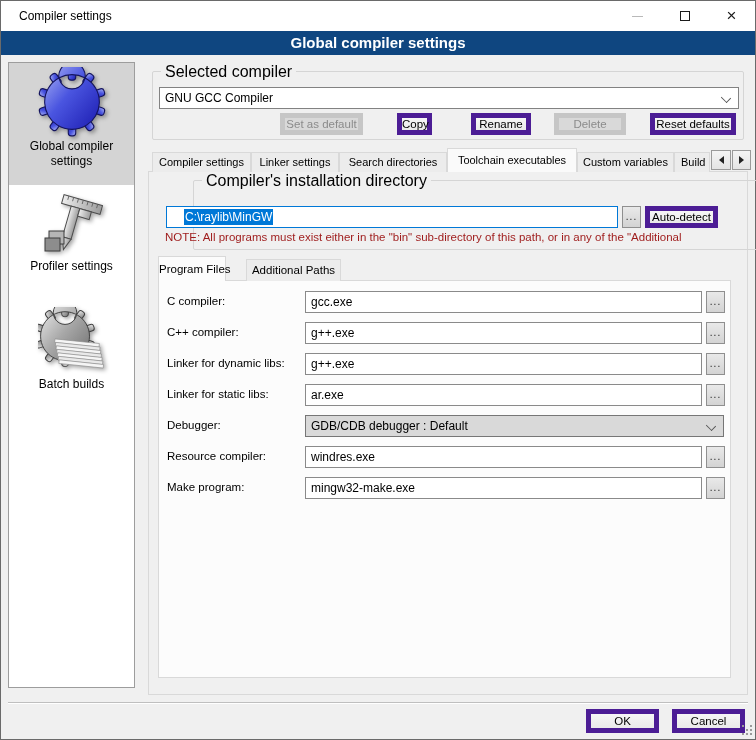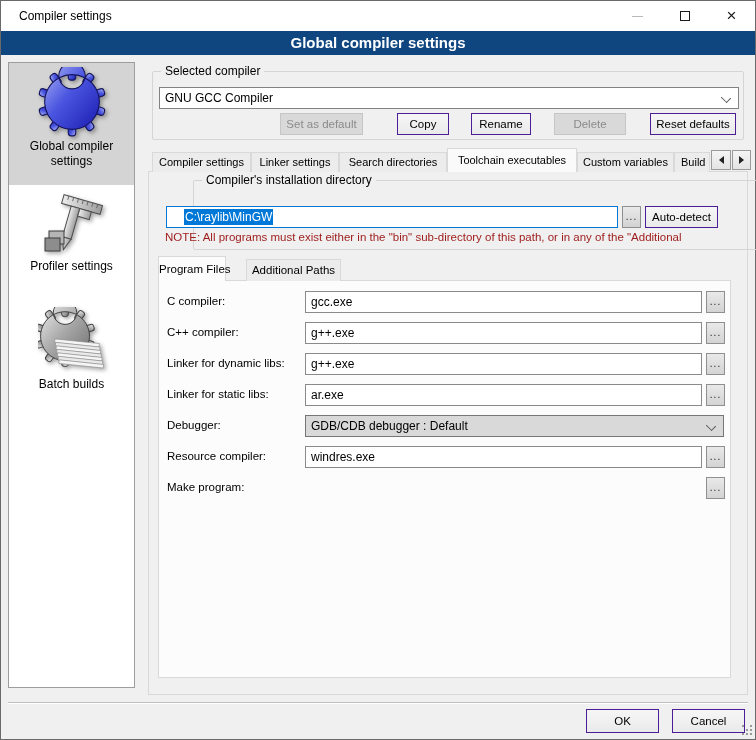--- a/index.html
+++ b/index.html
@@ -24,24 +24,24 @@
   .sidebar{position:absolute;left:8px;top:62px;width:127px;height:626px;background:#fff;border:1px solid #9d9d9d;}
   .side-item{display:flex;flex-direction:column;align-items:center;}
   .side-item.sel{background:#d4d4d4;}
   .side-item svg{filter:drop-shadow(2px 2px 2px rgba(0,0,0,0.35));}
   .side-label{font-size:12px;text-align:center;line-height:15px;margin-top:2px;padding:0 4px;}
   #side1{height:122px;padding-top:4px;}
   #side2{height:106px;padding-top:8px;}
   #side3{height:122px;padding-top:16px;}
   
   .groupbox{position:absolute;border:1px solid #d5d5d5;border-radius:2px;}
-  .groupbox>.legend{position:absolute;top:-8px;left:8px;background:#f0f0f0;padding:0 4px;font-size:12px;line-height:15px;white-space:nowrap;}
+  .groupbox>.legend{position:absolute;top:-8px;left:8px;background:#f0f0f0;padding:0 4px;font-size:16px;line-height:15px;white-space:nowrap;}
   
   .btn{position:absolute;height:22px;background:linear-gradient(#f6f6f6,#eaeaea);
-       border:1px solid #4c1d95;font-family:"Liberation Sans",sans-serif;font-size:11.5px;color:#000;padding:0;}
+       border:5px solid #4c1d95;font-family:"Liberation Sans",sans-serif;font-size:11.5px;color:#000;padding:0;}
   .btn.dis{background:#d9d9d9;border-color:#c6c6c6;color:#8b8b8b;}
   
   .combo{position:absolute;background:#fff;border:1px solid #828282;display:flex;align-items:center;
          padding-left:5px;font-size:12px;height:22px;}
   .combo .chev{position:absolute;right:8px;top:6px;width:8px;height:8px;border-right:1.6px solid #555;
          border-bottom:1.6px solid #555;transform:rotate(45deg) scale(1,.8);}
   .combo.gray{background:#d9d9d9;border-color:#767676;}
   
   .tab{position:absolute;top:152px;height:20px;background:#ececec;border:1px solid #d9d9d9;border-bottom:none;
        font-size:11px;text-align:center;line-height:19px;z-index:2;overflow:hidden;white-space:nowrap;}
@@ -186,21 +186,21 @@
     </div>
   </div>
 
   <div class="groupbox" style="left:152px;top:71px;width:592px;height:69px;">
     <span class="legend">Selected compiler</span>
     <div class="combo" style="left:6px;top:15px;width:580px;">
       <span>GNU GCC Compiler</span>
       <span class="chev"></span>
     </div>
     <button class="btn dis" style="left:127px;top:41px;width:83px;">Set as default</button>
-    <button class="btn" style="left:244px;top:41px;width:52px;">Copy</button>
+    <button class="btn" style="left:244px;top:41px;width:35px;">Copy</button>
     <button class="btn" style="left:318px;top:41px;width:60px;">Rename</button>
     <button class="btn dis" style="left:401px;top:41px;width:72px;">Delete</button>
     <button class="btn" style="left:497px;top:41px;width:86px;">Reset defaults</button>
   </div>
 
   <div class="tab" style="left:152px;width:99px;">Compiler settings</div>
   <div class="tab" style="left:251px;width:88px;">Linker settings</div>
   <div class="tab" style="left:339px;width:108px;">Search directories</div>
   <div class="tab active" style="left:447px;width:130px;">Toolchain executables</div>
   <div class="tab" style="left:577px;width:97px;">Custom variables</div>
@@ -255,20 +255,21 @@
         <span class="chev"></span>
       </div>
     </div>
     <div class="row" style="top:165px;">
       <span class="flabel">Resource compiler:</span>
       <input class="finput" value="windres.exe" style="">
       <button class="dots">...</button>
     </div>
     <div class="row" style="top:196px;">
       <span class="flabel">Make program:</span>
+      <input class="finput" value="mingw32-make.exe" style="">
       <button class="dots">...</button>
     </div>
   </div>
 
   <div class="divider"></div>
   <button class="btn" style="left:586px;top:709px;width:73px;height:24px;">OK</button>
   <button class="btn" style="left:672px;top:709px;width:73px;height:24px;">Cancel</button>
   <div class="grip">
       <span></span>
     </div>

